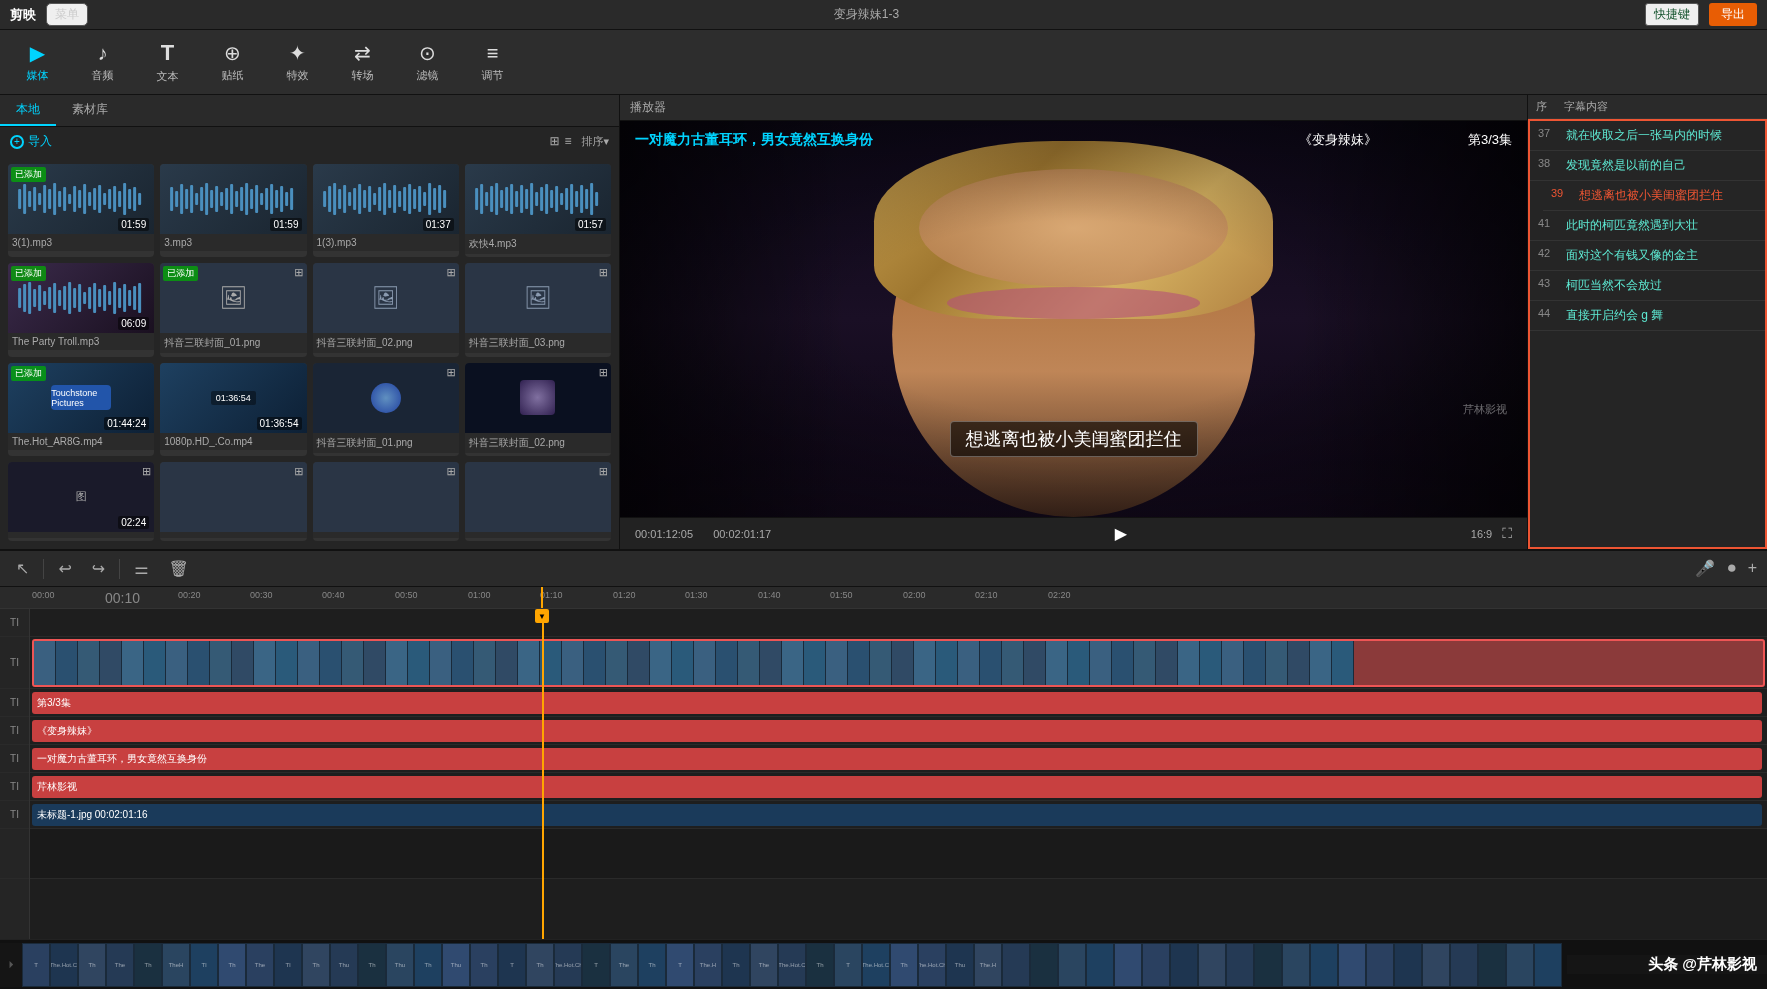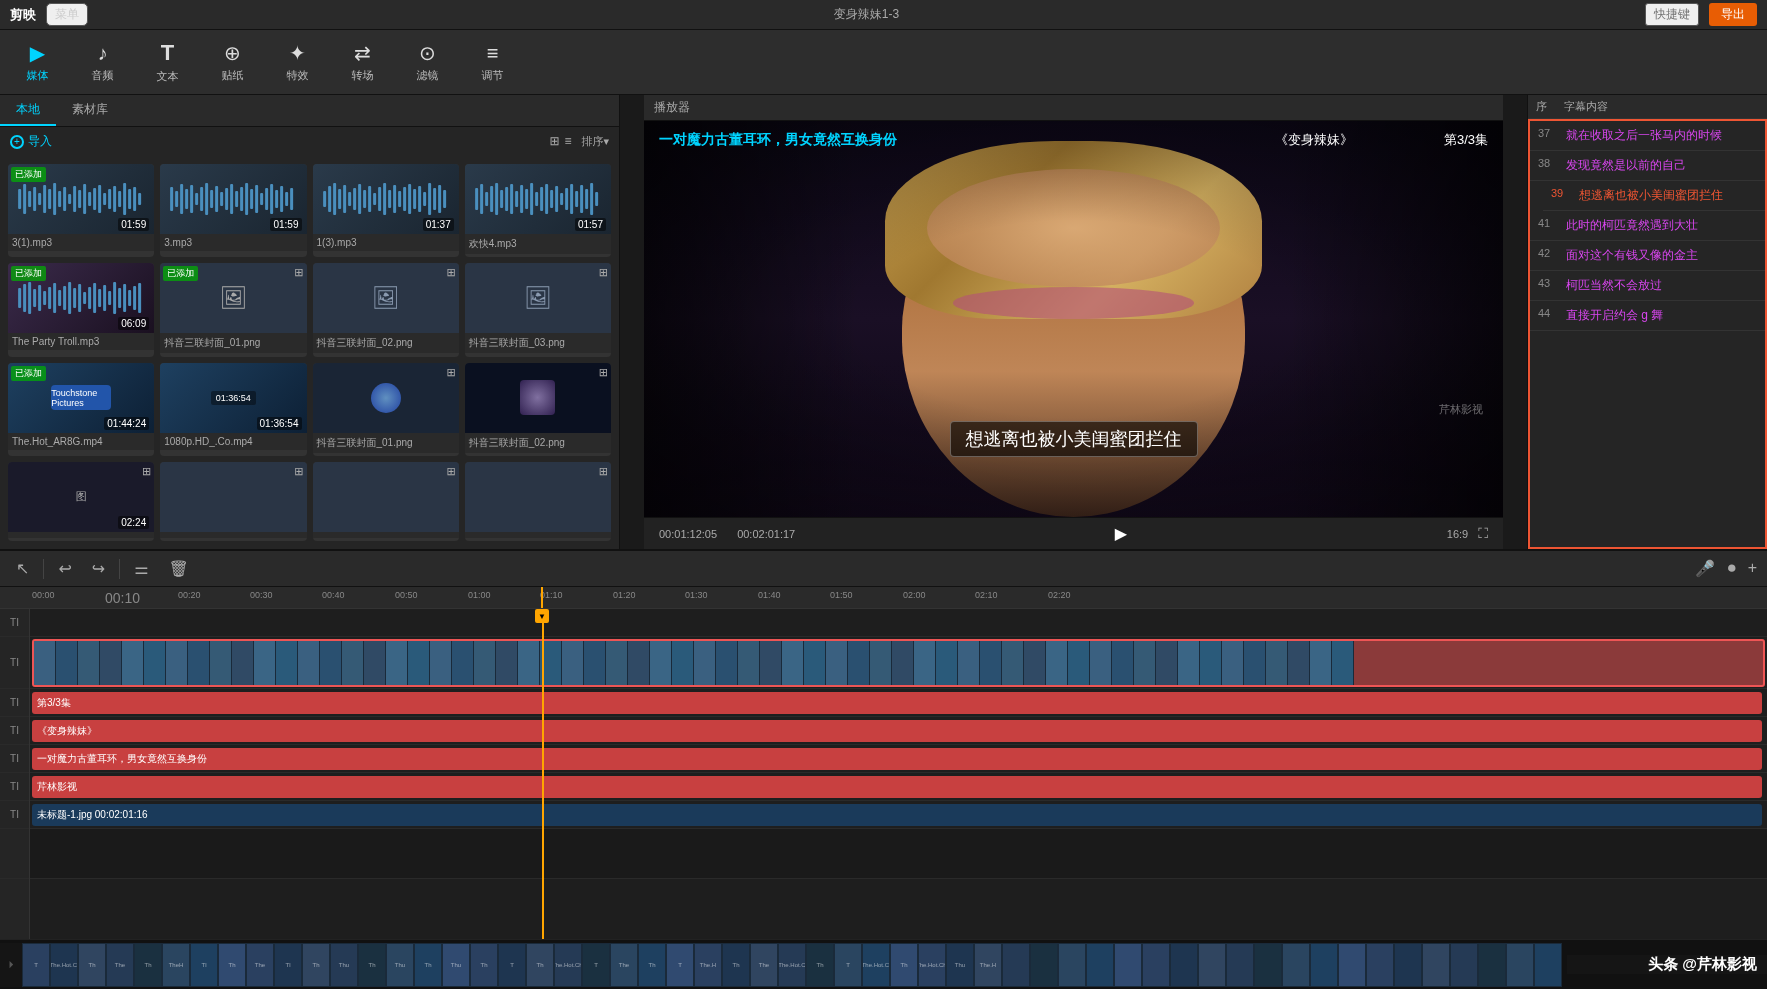--- a/index.html
+++ b/index.html
@@ -3,21 +3,21 @@
   <meta charset="utf-8">
   <style>
     * { box-sizing: border-box; margin: 0; padding: 0; }
     body { background: #1a1a1a; color: #ccc; font-family: 'Microsoft YaHei', sans-serif; font-size: 12px; width: 1767px; height: 989px; overflow: hidden; }
 
     
     #topbar { display: flex; align-items: center; background: #2a2a2a; height: 30px; padding: 0 10px; gap: 10px; border-bottom: 1px solid #111; }
     #topbar .logo { color: #fff; font-size: 13px; font-weight: bold; }
     #topbar .menu-btn { color: #ccc; font-size: 12px; cursor: pointer; padding: 2px 8px; border: 1px solid #555; border-radius: 5px; }
     #topbar .title { color: #aaa; font-size: 12px; margin: 0 auto; }
-    #topbar .quick-edit { color: #737373; font-size: 12px; padding: 2px 8px; border: 1px solid #555; border-radius: 3px; cursor: pointer; text-align: center; }
+    #topbar .quick-edit { color: #14532d; font-size: 12px; padding: 2px 8px; border: 1px solid #555; border-radius: 3px; cursor: pointer; text-align: center; }
     #topbar .export-btn { background: #e85d04; color: #fff; font-size: 12px; padding: 3px 12px; border-radius: 3px; cursor: pointer; border: none; }
 
     
     #toolbar { display: flex; align-items: center; background: #2d2d2d; height: 65px; padding: 0 15px; gap: 20px; border-bottom: 1px solid #111; }
     .tool-item { display: flex; flex-direction: column; align-items: center; gap: 3px; cursor: pointer; color: #bbb; font-size: 11px; min-width: 45px; }
     .tool-item .tool-icon { font-size: 20px; color: #ddd; }
     .tool-item.active .tool-icon { color: #00d4ff; }
     .tool-item.active { color: #00d4ff; }
 
     
@@ -63,21 +63,21 @@
 
     
     #right-panel { width: 240px; background: #252525; border-left: 1px solid #111; display: flex; flex-direction: column; }
     #right-tabs { display: flex; background: #2a2a2a; border-bottom: 1px solid #111; }
     .right-tab { padding: 6px 12px; font-size: 12px; color: #aaa; cursor: pointer; }
     .right-tab.active { color: #fff; border-bottom: 2px solid #00d4ff; }
     #subtitle-list { flex: 1; overflow-y: auto; border: 2px solid #e53; }
     .sub-item { display: flex; padding: 6px 8px; gap: 8px; border-bottom: 1px solid #333; cursor: pointer; align-items: flex-start; }
     .sub-item.active { color: #e53; margin-left: 13px; }
     .sub-num { color: #888; font-size: 11px; min-width: 20px; }
-    .sub-text { font-size: 12px; color: #d946ef; flex: 1; }
+    .sub-text { font-size: 12px; color: #5eead4; flex: 1; }
     .sub-item.active .sub-text { color: #e53; }
 
     
     #timeline { height: 440px; background: #1e1e1e; border-top: 2px solid #111; display: flex; flex-direction: column; }
     #timeline-toolbar { display: flex; align-items: center; background: #2a2a2a; height: 36px; padding: 0 10px; gap: 8px; border-bottom: 1px solid #111; }
     .tl-tool { color: #aaa; font-size: 16px; cursor: pointer; padding: 3px 6px; }
     .tl-sep { width: 1px; height: 20px; background: #444; }
     .tl-spacer { flex: 1; }
     .tl-right-icons { display: flex; gap: 12px; color: #aaa; font-size: 16px; }
     #timeline-ruler { height: 22px; background: #2a2a2a; border-bottom: 1px solid #333; position: relative; overflow: hidden; display: flex; align-items: center; padding-left: 30px; }
@@ -146,21 +146,21 @@
   <div class="tool-item">
     <span class="tool-icon">⊙</span>
     <span>滤镜</span>
   </div>
   <div class="tool-item">
     <span class="tool-icon">≡</span>
     <span>调节</span>
   </div>
 </div>
 
-<div id="main" style="display:flex; height:454px;gap:24px;">
+<div id="main" style="display:flex; height:454px;">
 
   <div id="left-panel">
     <div id="left-tabs">
       <div class="left-tab active">本地</div>
       <div class="left-tab">素材库</div>
     </div>
     <div id="media-toolbar">
       <div class="import-btn">
         <span style="width:14px;height:14px;border:2px solid #00d4ff;border-radius:50%;display:flex;align-items:center;justify-content:center;color:#00d4ff;font-size:10px;">+</span>
         <span>导入</span>

